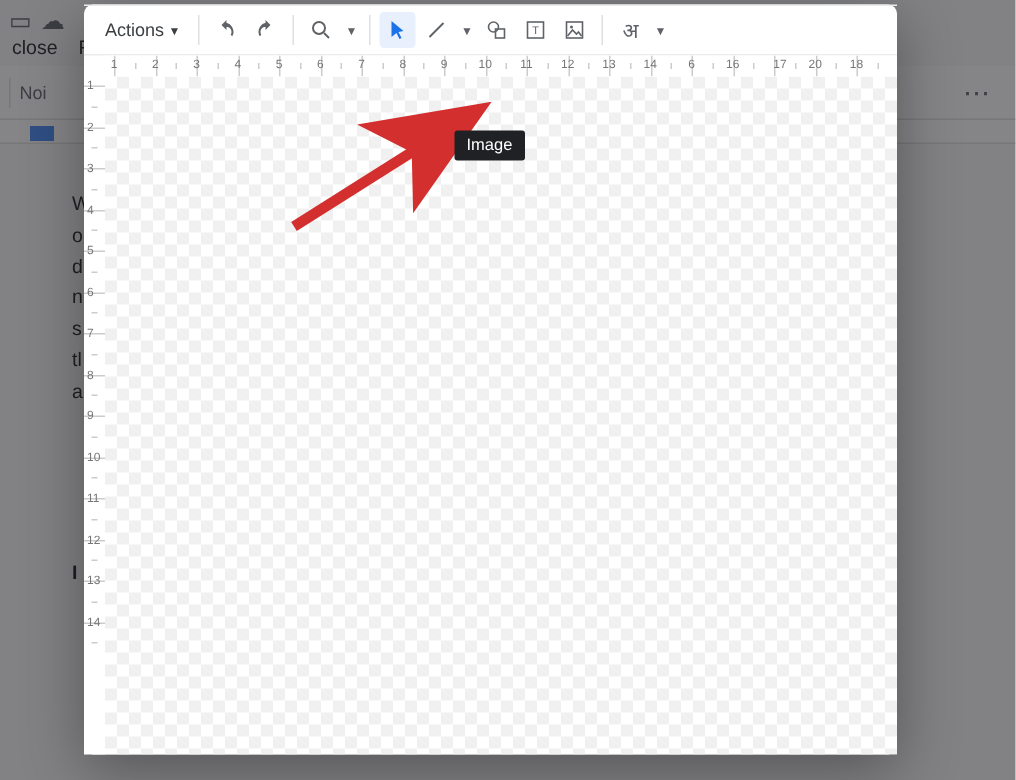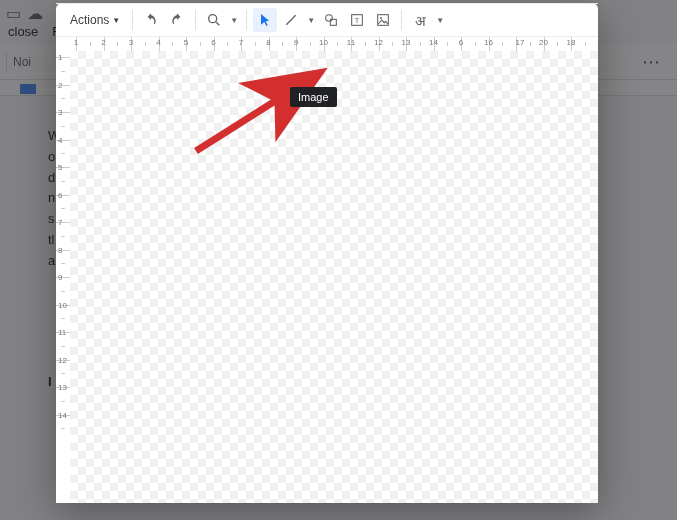--- a/index.html
+++ b/index.html
@@ -279,21 +279,21 @@
         <div class="num" style="top: 336px;">13</div>
         <div class="tick" style="top: 363.5px;"></div>
         <div class="tick minor" style="top: 377.25px;"></div>
         <div class="num" style="top: 363.5px;">14</div>
       </div>
     <div class="canvas-scroll">
       <div class="canvas"></div>
     </div>
   </div>
 
-  <div class="tooltip" style="left:234px; top:84px;text-align:right;">Image</div>
+  <div class="tooltip" style="left:247px; top:84px;text-align:right;">Image</div>
 
   <svg class="arrow" style="left:130px; top:58px;" width="150" height="100">
     <defs>
       <marker id="ah" markerWidth="12" markerHeight="12" refX="9" refY="5" orient="auto">
         <path d="M0,0 L12,5 L0,10 L3,5 z" fill="#d32f2f"></path>
       </marker>
     </defs>
     <line x1="10" y1="90" x2="124" y2="18" stroke="#d32f2f" stroke-width="7" marker-end="url(#ah)"></line>
   </svg>
 </div>

